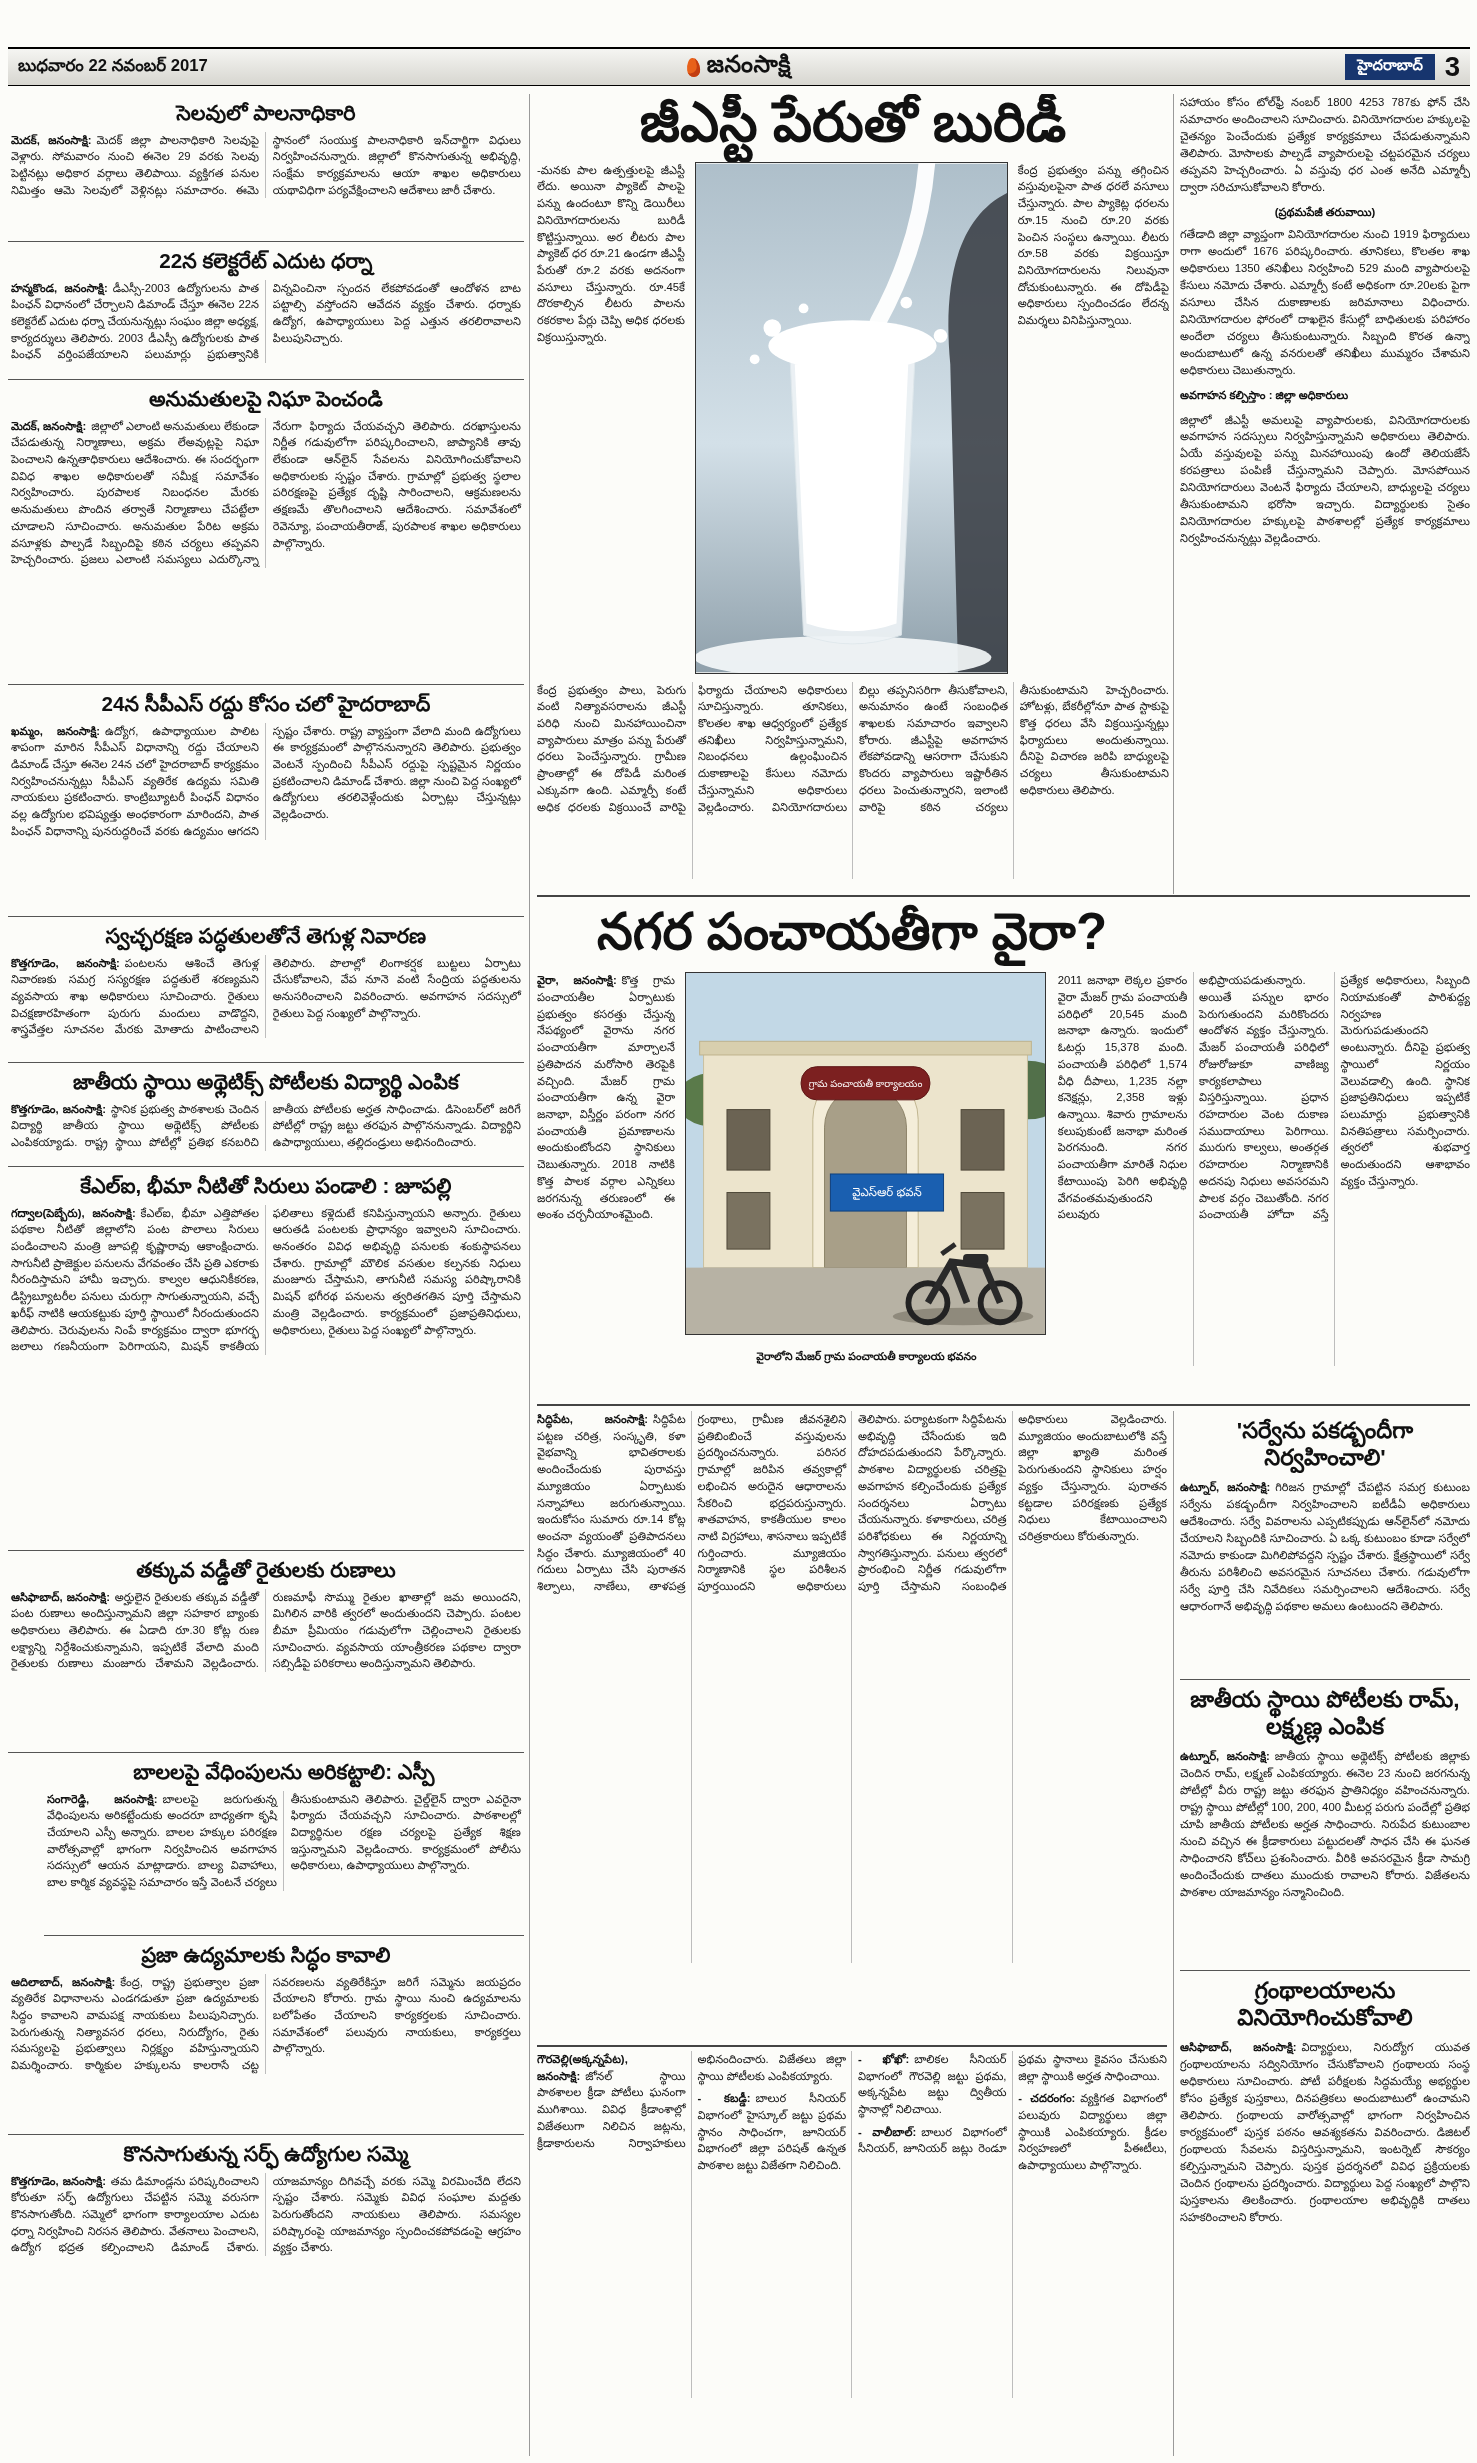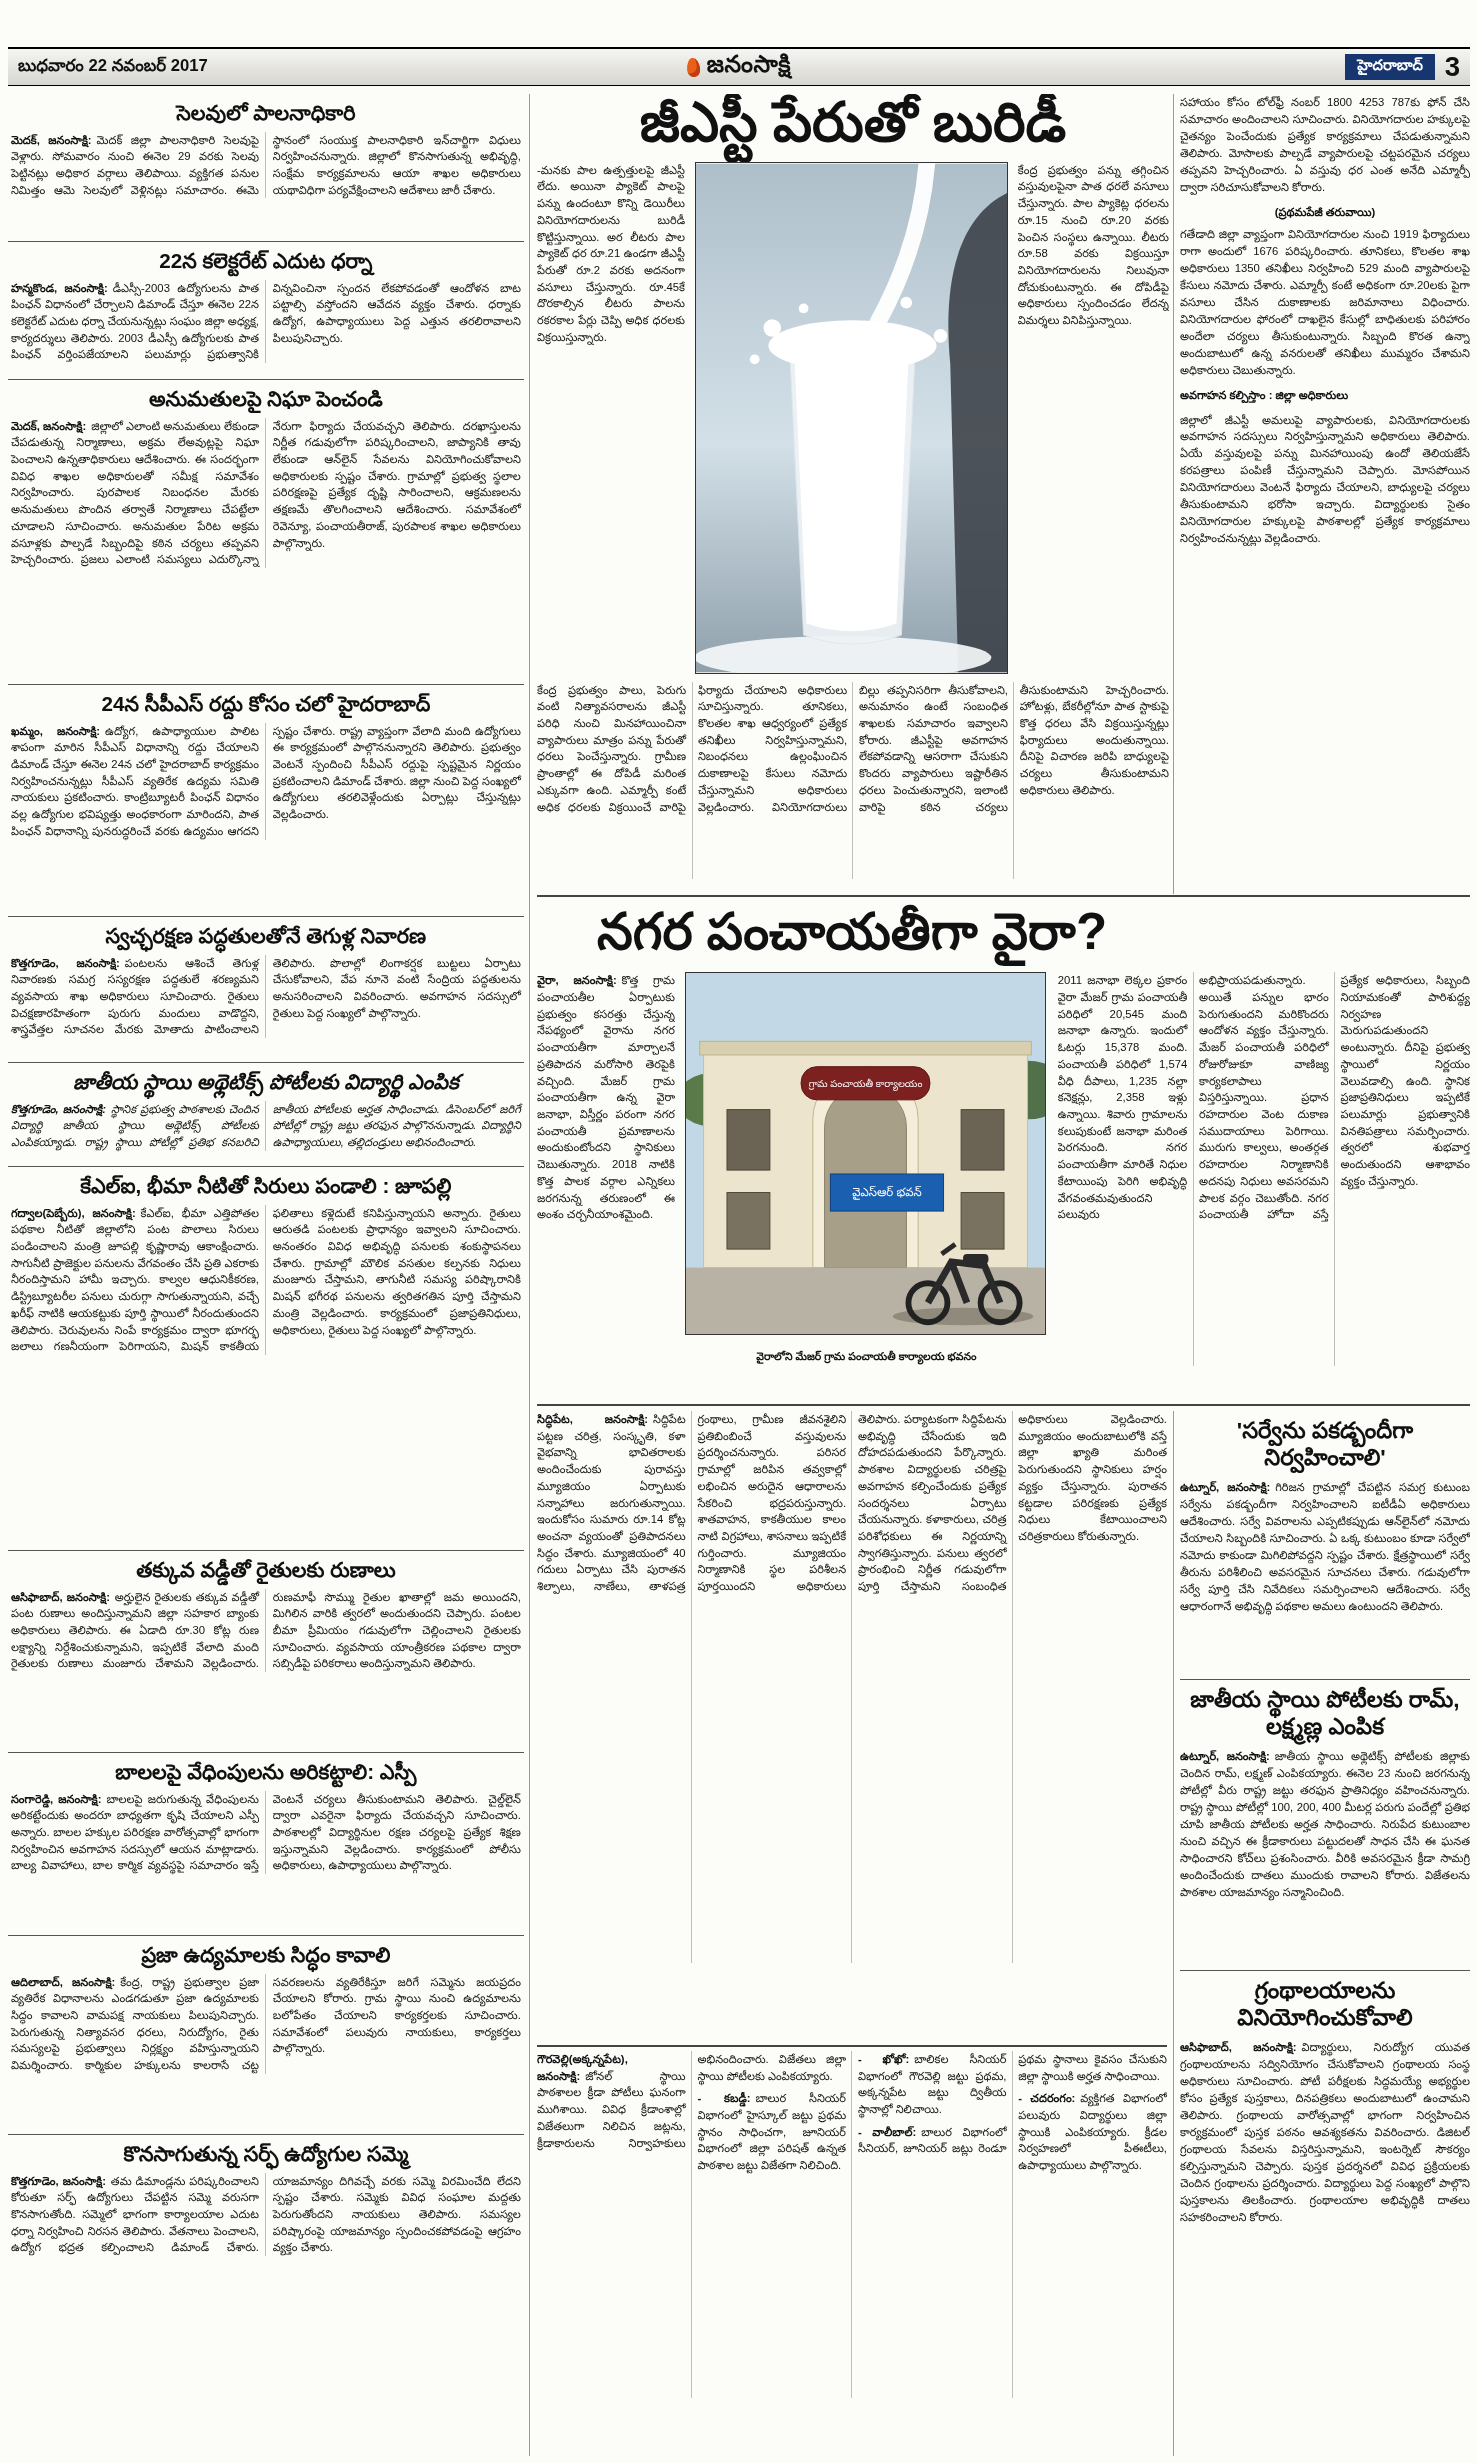--- a/index.html
+++ b/index.html
@@ -121,42 +121,42 @@
       </div>
     </article>
 
     <article class="la" style="flex:0 0 146px;">
       <h3>స్వచ్ఛరక్షణ పద్ధతులతోనే తెగుళ్ల నివారణ</h3>
       <div class="bodytext cols2">
         <p><b class="dl">కొత్తగూడెం, జనంసాక్షి:</b><span>పంటలను ఆశించే తెగుళ్ల నివారణకు సమగ్ర సస్యరక్షణ పద్ధతులే శరణ్యమని వ్యవసాయ శాఖ అధికారులు సూచించారు. రైతులు విచక్షణారహితంగా పురుగు మందులు వాడొద్దని, శాస్త్రవేత్తల సూచనల మేరకు మోతాదు పాటించాలని తెలిపారు. పొలాల్లో లింగాకర్షక బుట్టలు ఏర్పాటు చేసుకోవాలని, వేప నూనె వంటి సేంద్రియ పద్ధతులను అనుసరించాలని వివరించారు. అవగాహన సదస్సులో రైతులు పెద్ద సంఖ్యలో పాల్గొన్నారు.</span></p>
       </div>
     </article>
 
-    <article class="la" style="flex:0 0 104px;font-style:italic;">
+    <article class="la" style="flex:0 0 104px;">
       <h3>జాతీయ స్థాయి అథ్లెటిక్స్ పోటీలకు విద్యార్థి ఎంపిక</h3>
       <div class="bodytext cols2">
         <p><b class="dl">కొత్తగూడెం, జనంసాక్షి:</b><span>స్థానిక ప్రభుత్వ పాఠశాలకు చెందిన విద్యార్థి జాతీయ స్థాయి అథ్లెటిక్స్ పోటీలకు ఎంపికయ్యాడు. రాష్ట్ర స్థాయి పోటీల్లో ప్రతిభ కనబరిచి జాతీయ పోటీలకు అర్హత సాధించాడు. డిసెంబర్‌లో జరిగే పోటీల్లో రాష్ట్ర జట్టు తరఫున పాల్గొననున్నాడు. విద్యార్థిని ఉపాధ్యాయులు, తల్లిదండ్రులు అభినందించారు.</span></p>
       </div>
     </article>
 
     <article class="la" style="flex:0 0 384px;">
       <h3>కేఎల్ఐ, భీమా నీటితో సిరులు పండాలి : జూపల్లి</h3>
       <div class="bodytext cols2">
         <p><b class="dl">గద్వాల(పెబ్బేరు), జనంసాక్షి:</b><span>కేఎల్ఐ, భీమా ఎత్తిపోతల పథకాల నీటితో జిల్లాలోని పంట పొలాలు సిరులు పండించాలని మంత్రి జూపల్లి కృష్ణారావు ఆకాంక్షించారు. సాగునీటి ప్రాజెక్టుల పనులను వేగవంతం చేసి ప్రతి ఎకరాకు నీరందిస్తామని హామీ ఇచ్చారు. కాల్వల ఆధునికీకరణ, డిస్ట్రిబ్యూటరీల పనులు చురుగ్గా సాగుతున్నాయని, వచ్చే ఖరీఫ్ నాటికి ఆయకట్టుకు పూర్తి స్థాయిలో నీరందుతుందని తెలిపారు. చెరువులను నింపే కార్యక్రమం ద్వారా భూగర్భ జలాలు గణనీయంగా పెరిగాయని, మిషన్ కాకతీయ ఫలితాలు కళ్లెదుటే కనిపిస్తున్నాయని అన్నారు. రైతులు ఆరుతడి పంటలకు ప్రాధాన్యం ఇవ్వాలని సూచించారు. అనంతరం వివిధ అభివృద్ధి పనులకు శంకుస్థాపనలు చేశారు. గ్రామాల్లో మౌలిక వసతుల కల్పనకు నిధులు మంజూరు చేస్తామని, తాగునీటి సమస్య పరిష్కారానికి మిషన్ భగీరథ పనులను త్వరితగతిన పూర్తి చేస్తామని మంత్రి వెల్లడించారు. కార్యక్రమంలో ప్రజాప్రతినిధులు, అధికారులు, రైతులు పెద్ద సంఖ్యలో పాల్గొన్నారు.</span></p>
       </div>
     </article>
 
     <article class="la" style="flex:0 0 202px;">
       <h3>తక్కువ వడ్డీతో రైతులకు రుణాలు</h3>
       <div class="bodytext cols2">
         <p><b class="dl">ఆసిఫాబాద్, జనంసాక్షి:</b><span>అర్హులైన రైతులకు తక్కువ వడ్డీతో పంట రుణాలు అందిస్తున్నామని జిల్లా సహకార బ్యాంకు అధికారులు తెలిపారు. ఈ ఏడాది రూ.30 కోట్ల రుణ లక్ష్యాన్ని నిర్దేశించుకున్నామని, ఇప్పటికే వేలాది మంది రైతులకు రుణాలు మంజూరు చేశామని వెల్లడించారు. రుణమాఫీ సొమ్ము రైతుల ఖాతాల్లో జమ అయిందని, మిగిలిన వారికి త్వరలో అందుతుందని చెప్పారు. పంటల బీమా ప్రీమియం గడువులోగా చెల్లించాలని రైతులకు సూచించారు. వ్యవసాయ యాంత్రీకరణ పథకాల ద్వారా సబ్సిడీపై పరికరాలు అందిస్తున్నామని తెలిపారు.</span></p>
       </div>
     </article>
 
-    <article class="la" style="flex:0 0 183px;">
+    <article class="la" style="flex:0 0 183px;margin-left:36px;">
       <h3>బాలలపై వేధింపులను అరికట్టాలి: ఎస్పీ</h3>
       <div class="bodytext cols2">
         <p><b class="dl">సంగారెడ్డి, జనంసాక్షి:</b><span>బాలలపై జరుగుతున్న వేధింపులను అరికట్టేందుకు అందరూ బాధ్యతగా కృషి చేయాలని ఎస్పీ అన్నారు. బాలల హక్కుల పరిరక్షణ వారోత్సవాల్లో భాగంగా నిర్వహించిన అవగాహన సదస్సులో ఆయన మాట్లాడారు. బాల్య వివాహాలు, బాల కార్మిక వ్యవస్థపై సమాచారం ఇస్తే వెంటనే చర్యలు తీసుకుంటామని తెలిపారు. చైల్డ్‌లైన్ ద్వారా ఎవరైనా ఫిర్యాదు చేయవచ్చని సూచించారు. పాఠశాలల్లో విద్యార్థినుల రక్షణ చర్యలపై ప్రత్యేక శిక్షణ ఇస్తున్నామని వెల్లడించారు. కార్యక్రమంలో పోలీసు అధికారులు, ఉపాధ్యాయులు పాల్గొన్నారు.</span></p>
       </div>
     </article>
 
     <article class="la" style="flex:0 0 199px;">
       <h3>ప్రజా ఉద్యమాలకు సిద్ధం కావాలి</h3>
       <div class="bodytext cols2">
         <p><b class="dl">ఆదిలాబాద్, జనంసాక్షి:</b><span>కేంద్ర, రాష్ట్ర ప్రభుత్వాల ప్రజా వ్యతిరేక విధానాలను ఎండగడుతూ ప్రజా ఉద్యమాలకు సిద్ధం కావాలని వామపక్ష నాయకులు పిలుపునిచ్చారు. పెరుగుతున్న నిత్యావసర ధరలు, నిరుద్యోగం, రైతు సమస్యలపై ప్రభుత్వాలు నిర్లక్ష్యం వహిస్తున్నాయని విమర్శించారు. కార్మికుల హక్కులను కాలరాసే చట్ట సవరణలను వ్యతిరేకిస్తూ జరిగే సమ్మెను జయప్రదం చేయాలని కోరారు. గ్రామ స్థాయి నుంచి ఉద్యమాలను బలోపేతం చేయాలని కార్యకర్తలకు సూచించారు. సమావేశంలో పలువురు నాయకులు, కార్యకర్తలు పాల్గొన్నారు.</span></p>

